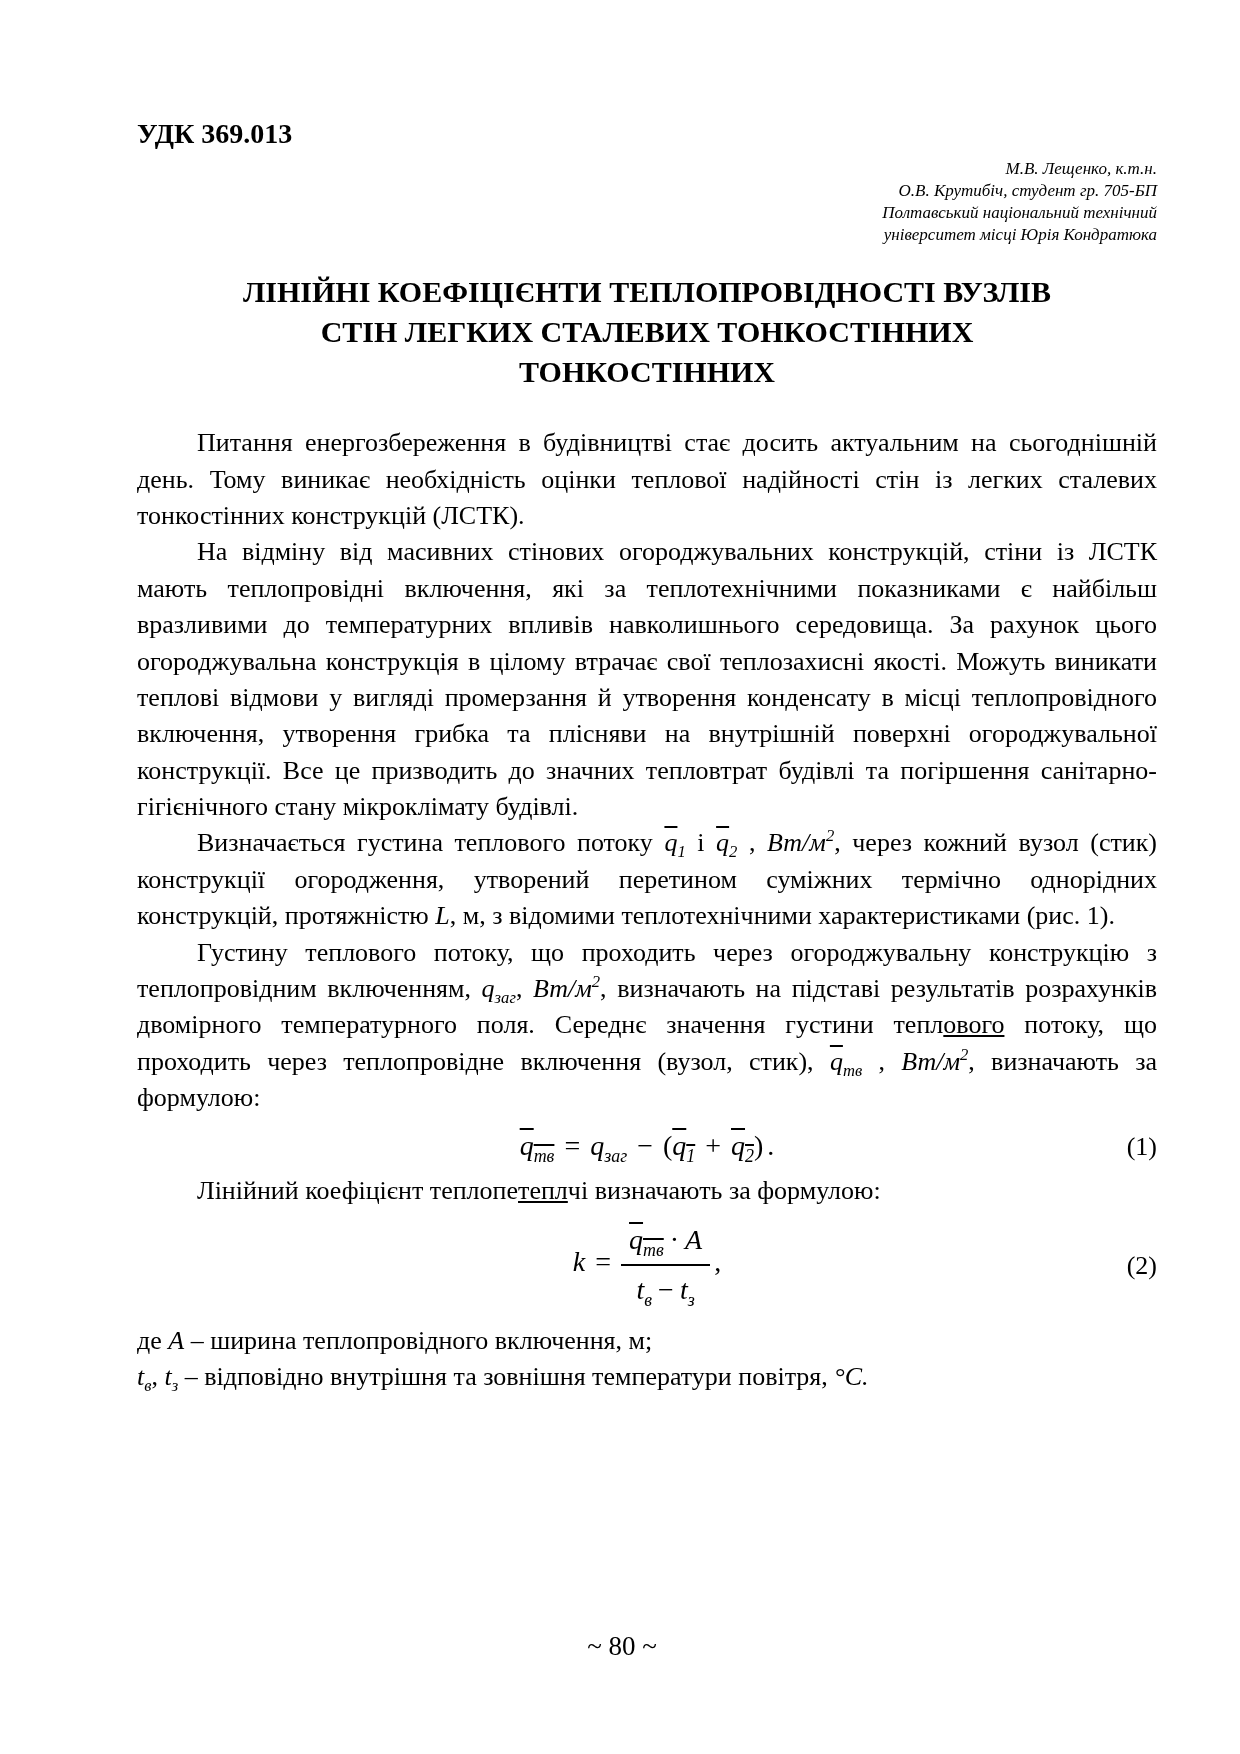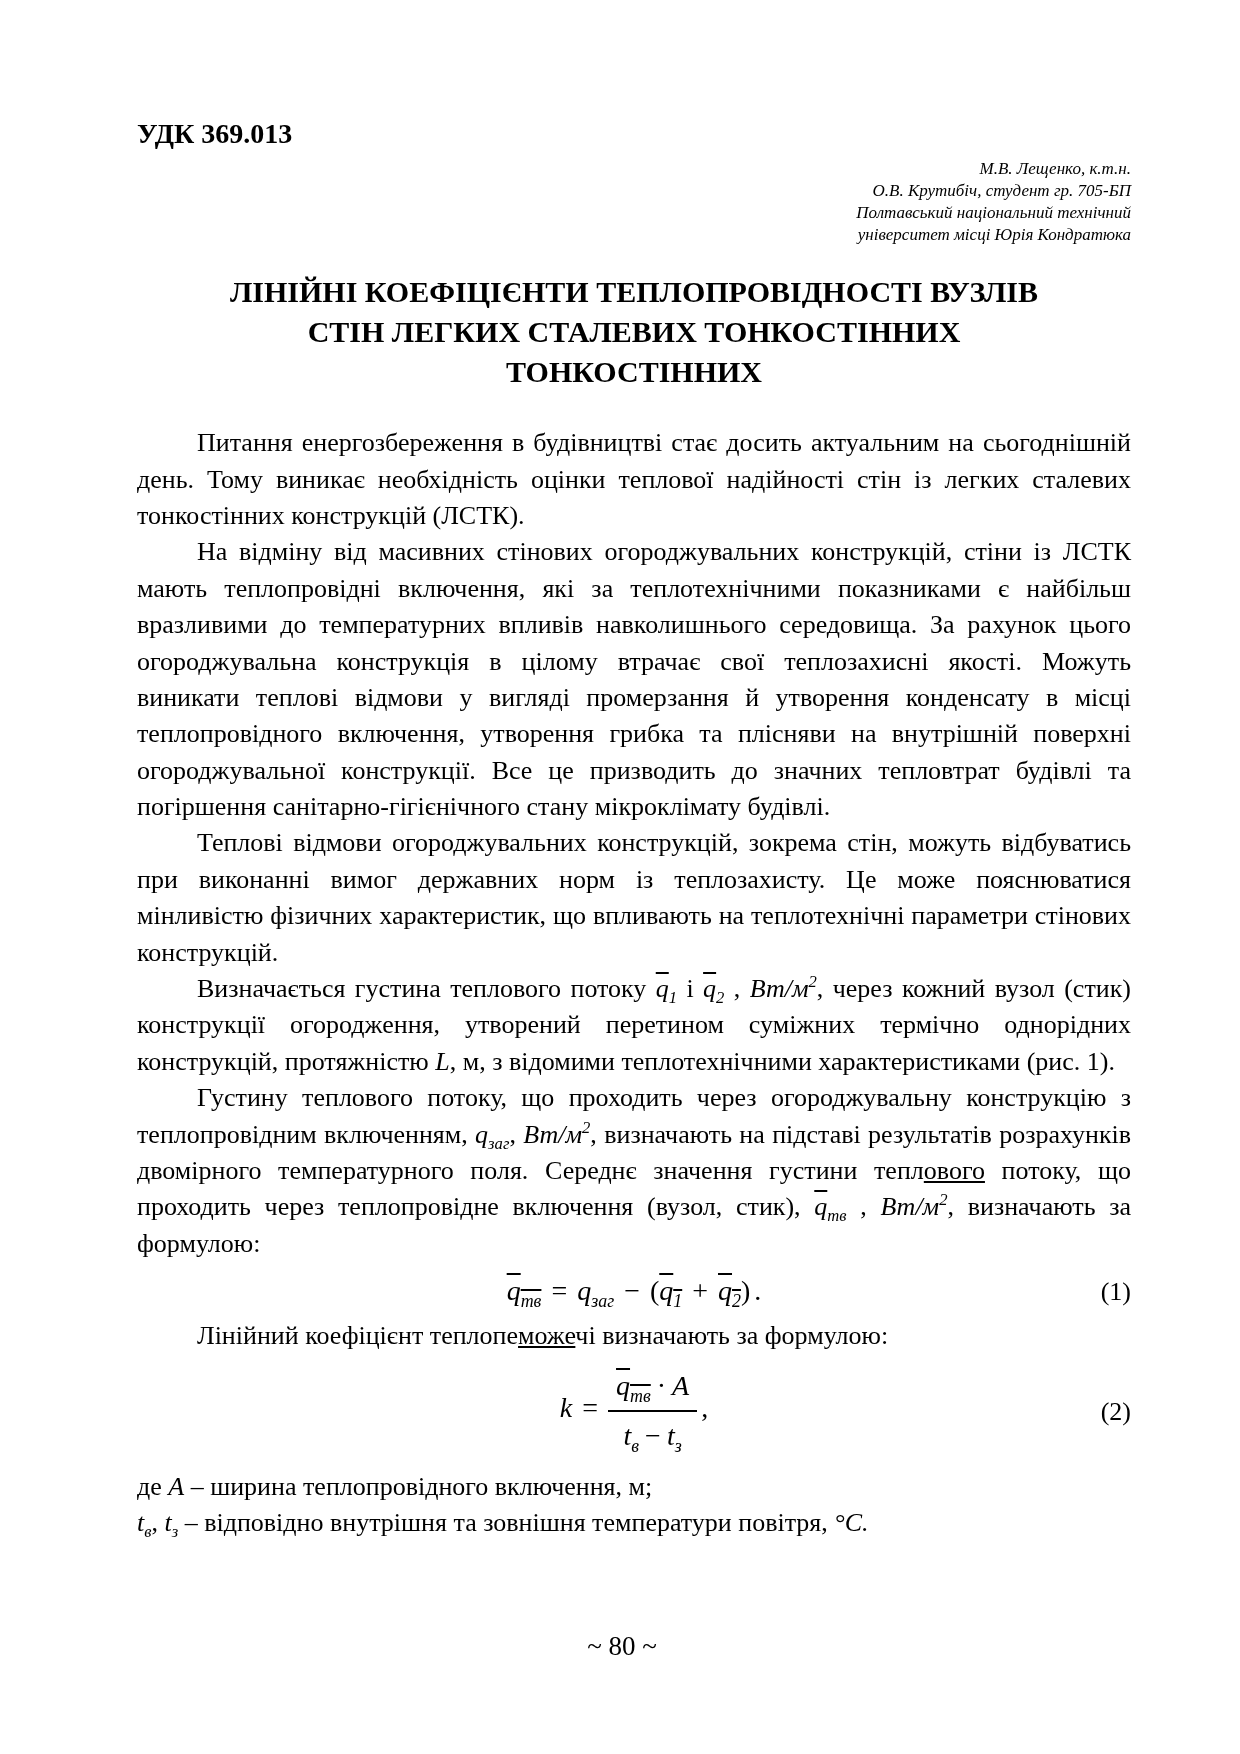--- a/index.html
+++ b/index.html
@@ -5,21 +5,21 @@
   * { box-sizing: border-box; }
   html, body { margin: 0; padding: 0; }
   body {
     width: 1240px; height: 1754px;
     background: #ffffff; color: #000;
     font-family: "Liberation Serif", serif;
     position: relative;
   }
   .page {
     position: absolute; inset: 0;
-    padding: 118px 109px 0 137px;
+    padding: 118px 83px 0 137px;
     overflow: hidden;
   }
   .udc { font-weight: bold; font-size: 28px; }
   .authors {
     margin-top: 8px;
     text-align: right;
     font-style: italic;
     font-size: 17px;
     line-height: 1.3;
   }
@@ -86,32 +86,31 @@
   <div class="title">
     <span>ЛІНІЙНІ КОЕФІЦІЄНТИ ТЕПЛОПРОВІДНОСТІ ВУЗЛІВ</span>
     <span>СТІН ЛЕГКИХ СТАЛЕВИХ ТОНКОСТІННИХ</span>
     <span>ТОНКОСТІННИХ</span>
   </div>
 
   <p class="body ind">Питання енергозбереження в будівництві стає досить актуальним на сьогоднішній день. Тому виникає необхідність оцінки теплової надійності стін із легких сталевих тонкостінних конструкцій (ЛСТК).</p>
 
   <p class="body ind">На відміну від масивних стінових огороджувальних конструкцій, стіни із ЛСТК мають теплопровідні включення, які за теплотехнічними показниками є найбільш вразливими до температурних впливів навколишнього середовища. За рахунок цього огороджувальна конструкція в цілому втрачає свої теплозахисні якості. Можуть виникати теплові відмови у вигляді промерзання й утворення конденсату в місці теплопровідного включення, утворення грибка та плісняви на внутрішній поверхні огороджувальної конструкції. Все це призводить до значних тепловтрат будівлі та погіршення санітарно-гігієнічного стану мікроклімату будівлі.</p>
 
-  <p class="body ind">Теплові відмови огороджувальних конструкцій, зокрема стін, можуть відбуватись при виконанні вимог державних норм із теплозахисту. Це може пояснюватися мінливістю фізичних характеристик, що впливають на теплотехнічні параметри стінових конструкцій.</p>
 
   <p class="body ind"><span>Визначається густина теплового потоку </span><span class="m"><span class="ov">q</span><sub>1</sub></span><span> і </span><span class="m"><span class="ov">q</span><sub>2</sub></span><span> , </span><span class="m"><span>Вт/м</span><sup>2</sup></span><span>, через кожний вузол (стик) конструкції огородження, утворений перетином суміжних термічно однорідних конструкцій, протяжністю </span><span class="m">L</span><span>, м, з відомими теплотехнічними характеристиками (рис. 1).</span></p>
 
   <p class="body ind"><span>Густину теплового потоку, що проходить через огороджувальну конструкцію з теплопровідним включенням, </span><span class="m"><span>q</span><sub>заг</sub></span><span>, </span><span class="m"><span>Вт/м</span><sup>2</sup></span><span>, визначають на підставі результатів розрахунків двомірного температурного поля. Середнє значення густини тепл</span><span class="u">ового</span><span> потоку, що проходить через теплопровідне включення (вузол, стик), </span><span class="m"><span class="ov">q</span><sub>тв</sub></span><span> , </span><span class="m"><span>Вт/м</span><sup>2</sup></span><span>, визначають за формулою:</span></p>
 
   <div class="equation eq1">
     <span class="eq-body"><span class="m ov"><span>q</span><sub>тв</sub></span><span class="op">=</span><span class="m"><span>q</span><sub>заг</sub></span><span class="op">−</span><span class="paren">(</span><span class="m ov"><span>q</span><sub>1</sub></span><span class="op">+</span><span class="m ov"><span>q</span><sub>2</sub></span><span class="paren">)</span><span class="trail">.</span></span>
     <span class="eq-number">(1)</span>
   </div>
 
-  <p class="body ind"><span>Лінійний коефіцієнт теплопе</span><span class="u">може</span><span>чі визначають за формулою:</span></p>
+  <p class="body ind"><span>Лінійний коефіцієнт теплопе</span><span class="u">тепл</span><span>чі визначають за формулою:</span></p>
 
   <div class="equation eq2">
     <span class="eq-body"><span class="m">k</span><span class="op">=</span><span class="frac"><span class="num"><span class="m ov"><span>q</span><sub>тв</sub></span><span class="op-s">·</span><span class="m">A</span></span><span class="den"><span class="m"><span>t</span><sub>в</sub></span><span class="op-s">−</span><span class="m"><span>t</span><sub>з</sub></span></span></span><span class="trail">,</span></span>
     <span class="eq-number">(2)</span>
   </div>
 
   <p class="body defs"><span>де </span><span class="m">A</span><span> – ширина теплопровідного включення, м;</span></p>
 
   <p class="body defs"><span class="m"><span>t</span><sub>в</sub></span><span>, </span><span class="m"><span>t</span><sub>з</sub></span><span> – відповідно внутрішня та зовнішня температури повітря, </span><span class="m">°С.</span></p>
 

